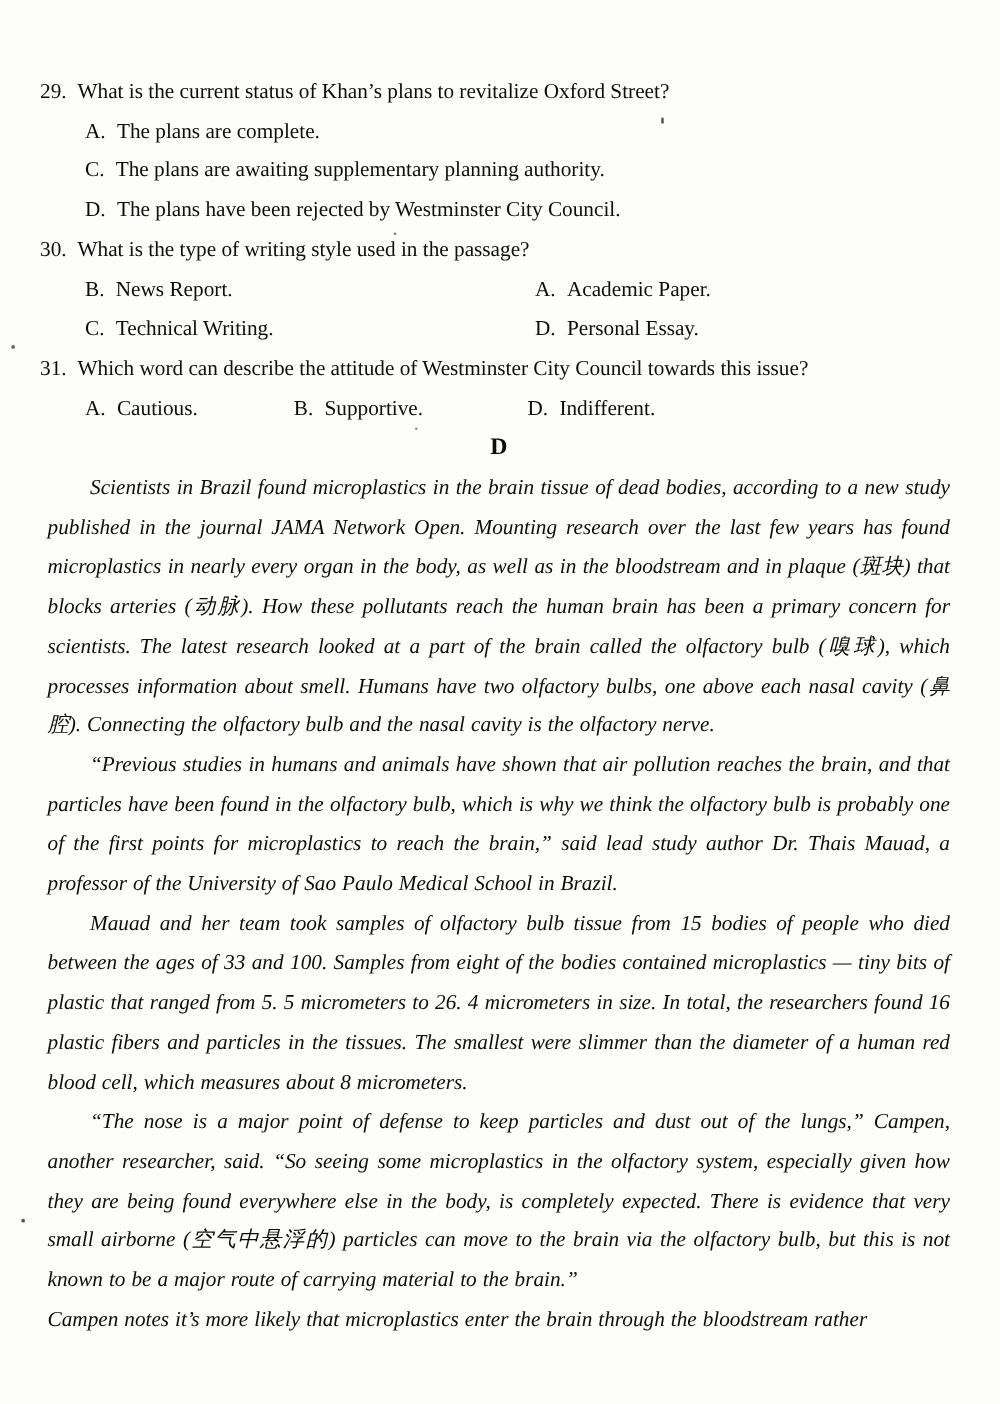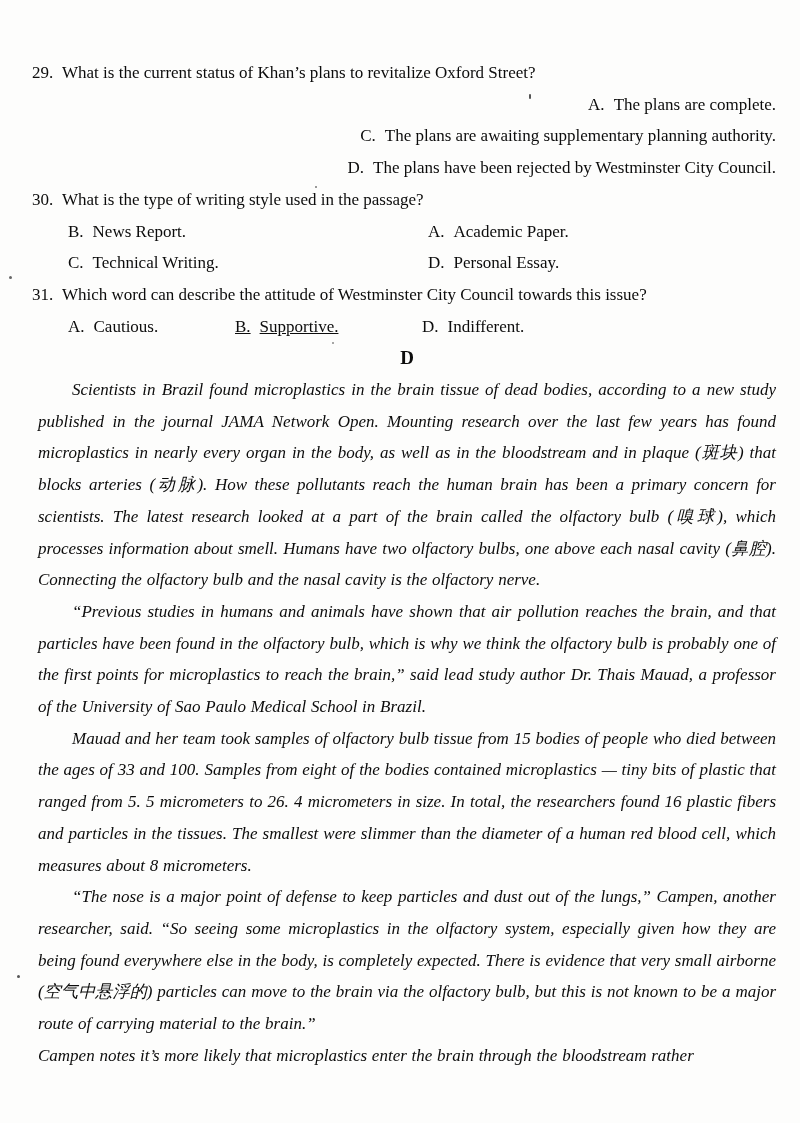--- a/index.html
+++ b/index.html
@@ -14,43 +14,43 @@
     background: #fdfdfc;
     overflow: hidden;
     font-family: "Liberation Serif", serif;
     color: #0c0c0c;
     font-size: 17px;
     line-height: 31.7px;
   }
   .content {
     position: absolute;
     left: 38px;
-    right: 24px;
+    right: 40px;
     top: 0;
     padding-top: 57px;
   }
   
   .q-line { display: flex; }
   .q-num  { flex: 0 0 30px; margin-left: -6px; white-space: nowrap; }
   .q-text { flex: 1 1 auto; }
 
-  .opt-stack .opt-row { padding-left: 30px; text-align: right; }
+  .opt-stack .opt-row { padding-left: 30px; }
   .opt-label { margin-right: 9px; }
 
   .opt-grid {
     display: grid;
     grid-template-columns: 360px 1fr;
     padding-left: 30px;
   }
   .opt-four {
     display: flex;
     padding-left: 30px;
   }
   .opt-four .opt-a { width: 167px; }
-  .opt-four .opt-b { width: 187px; text-decoration: underline; }
+  .opt-four .opt-b { width: 187px; }
   .opt-four .opt-c { width: 190px; }
   .opt-four .opt-d { flex: 1; }
 
   .section-heading {
     text-align: center;
     font-weight: bold;
     font-size: 19px;
     line-height: 31.7px;
   }
 

